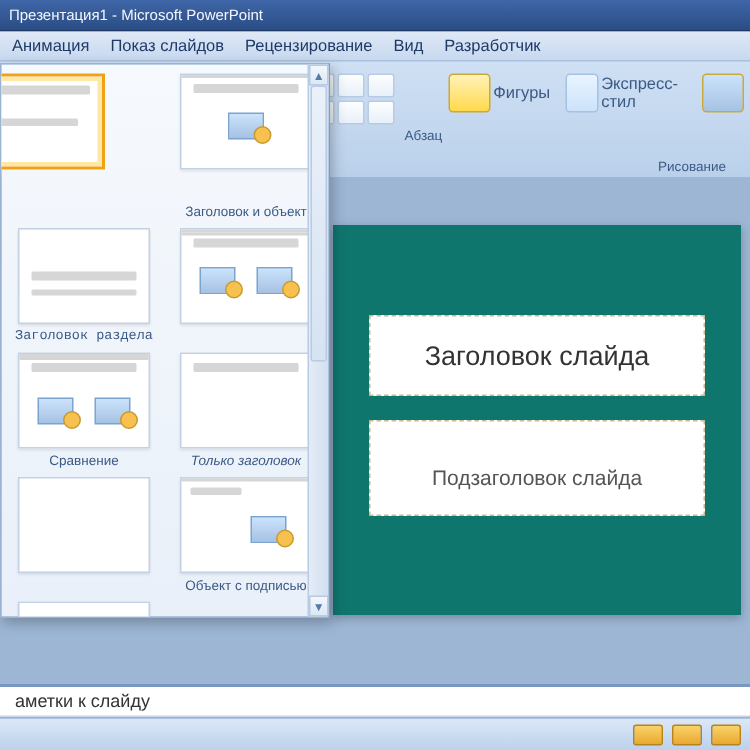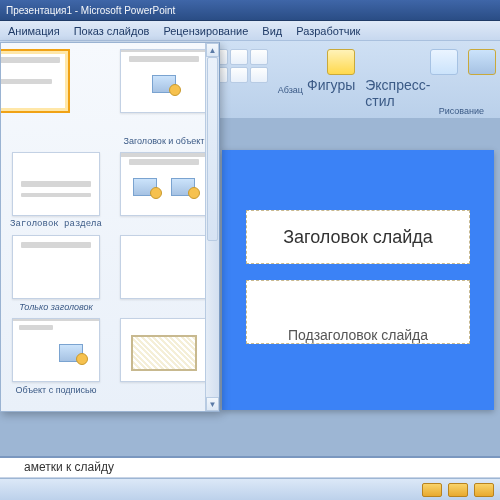--- a/index.html
+++ b/index.html
@@ -8,35 +8,35 @@
 .titlebar .tlabel { opacity: .95; }
 .menubar { height: 20px; background: linear-gradient(#dfe9f7,#c7d8ef); display: flex; align-items: center; gap: 14px; padding: 0 8px; font-size: 11px; color: #1f3a66; border-bottom: 1px solid #a9c0de; }
 .menubar span { cursor: default; }
 .ribbon { height: 78px; background: linear-gradient(#cfe0f4,#bad0ea); border-bottom: 1px solid #9db6d4; display: flex; gap: 4px; padding: 4px 4px 0 4px; position: relative; }
 .paragraph-group { flex: 1; max-width: 200px; }
 .para-rows { display: flex; flex-direction: column; gap: 2px; align-items: center; padding-top: 4px; }
 .btnrow { display: flex; gap: 2px; }
 .minibtn { width: 18px; height: 16px; background: linear-gradient(#fdfefe,#e8f0fa); border: 1px solid #b7cbe4; border-radius: 2px; }
 .group-label { font-size: 9px; color: #3b5a86; text-align: right; margin-top: 2px; }
 .drawing-group { flex: 1; display: flex; gap: 10px; align-items: flex-start; padding-top: 4px; }
-.big-icon { display: flex; flex-direction: column; align-items: flex-end; font-size: 14px; color: #3b5a86; gap: 2px; }
+.big-icon { display: flex; flex-direction: row; align-items: center; font-size: 11px; color: #3b5a86; gap: 2px; }
 .big-icon .ic { width: 28px; height: 26px; background: linear-gradient(#fff2b8,#ffd94d); border: 1px solid #c9a93a; border-radius: 3px; position: relative; }
 .ic.arrange { background: linear-gradient(#fff,#e8f0fa); border-color: #b7cbe4; }
 .ic.arrange::before, .ic.arrange::after { content: ""; position: absolute; width: 12px; height: 12px; border-radius: 2px; }
 .ic.arrange::before { background: #f6c14e; left: 3px; top: 3px; }
 .ic.arrange::after { background: #6aa5e8; left: 11px; top: 9px; }
 .ic.styles { background: linear-gradient(#eaf4ff,#cbe3fb); border-color: #a6c2e3; }
 .ic.fill { background: linear-gradient(#cbe3fb,#a6c2e3); }
 .workspace { position: absolute; top: 120px; left: 0; right: 0; bottom: 44px; background: #9db6d4; }
 .slide-area { position: absolute; left: 222px; top: 10px; right: 6px; bottom: 10px; }
-.slide { position: absolute; left: 0; top: 20px; right: 0; height: 260px; background: #3b82f6; box-shadow: 0 2px 6px rgba(0,0,0,.25); }
+.slide { position: absolute; left: 0; top: 20px; right: 0; height: 260px; background: #0f766e; box-shadow: 0 2px 6px rgba(0,0,0,.25); }
 .slide .ph { position: absolute; left: 24px; right: 24px; border: 1px dashed #c8b98f; background: #fff; }
 .ph.title { top: 60px; height: 54px; display: flex; align-items: center; justify-content: center; font-size: 18px; color: #333; }
-.ph.sub { top: 130px; height: 64px; display: flex; align-items: flex-end; justify-content: center; padding-top: 12px; font-size: 14px; color: #555; }
-.notes { position: absolute; left: 0; right: 0; bottom: 22px; height: 22px; background: #fff; border-top: 2px solid #7a97bf; border-bottom: 1px solid #c8d4e6; font-size: 12px; color: #333; padding: 2px 24px; }
+.ph.sub { top: 130px; height: 64px; display: flex; align-items: center; justify-content: center; padding-top: 12px; font-size: 14px; color: #555; }
+.notes { position: absolute; left: 0; right: 0; bottom: 22px; height: 22px; background: #fff; border-top: 2px solid #7a97bf; border-bottom: 1px solid #c8d4e6; font-size: 12px; color: #333; padding: 2px 10px; }
 .statusbar { position: absolute; left: 0; right: 0; bottom: 0; height: 22px; background: linear-gradient(#dce8f7,#bcd1eb); border-top: 1px solid #9db6d4; display: flex; align-items: center; justify-content: flex-end; padding: 0 6px; gap: 6px; }
 .sb-btn { width: 20px; height: 14px; background: linear-gradient(#f9d36a,#e8a92e); border: 1px solid #b8831f; border-radius: 2px; }
 .layout-flyout { position: absolute; left: 0; top: 42px; width: 220px; height: 370px; background: linear-gradient(#f6f9fd,#e9f0f9); border: 1px solid #9ab3d2; border-right: 1px solid #7d9cc2; box-shadow: 2px 3px 8px rgba(0,0,0,.25); z-index: 50; overflow: hidden; }
 .layout-scroll { position: absolute; right: 0; top: 0; bottom: 0; width: 14px; background: linear-gradient(90deg,#e4ecf6,#d2dff0); border-left: 1px solid #b8cbe2; }
 .scroll-arrow { height: 14px; background: linear-gradient(#f2f7fc,#dde8f5); border: 1px solid #b8cbe2; margin: 0; display:flex; align-items:center; justify-content:center; font-size:8px; color:#5a7aa6; }
 .scroll-thumb { position: absolute; left: 1px; right: 1px; top: 14px; height: 184px; background: linear-gradient(#eaf1fa,#d6e3f3); border: 1px solid #b8cbe2; border-radius: 2px; }
 .layout-grid { padding: 6px 4px; display: grid; grid-template-columns: 1fr 1fr; gap: 6px 6px; align-content: start; }
 .layout-item { display: flex; flex-direction: column; align-items: center; gap: 3px; font-size: 9px; color: #3b5a86; text-align: center; }
 .thumb { width: 88px; height: 64px; background: #fff; border: 1px solid #c3d1e4; box-shadow: 0 1px 2px rgba(0,0,0,.1); position: relative; }
 .layout-item.selected .thumb { border: 2px solid #f0a215; box-shadow: 0 0 0 3px #ffe7a8 inset; }
@@ -135,20 +135,30 @@
           <div class="th-half l"></div>
           <div class="th-half r"></div>
           <div class="obj-ic" style="left:28%;"></div>
           <div class="obj-ic" style="left:72%;"></div>
         </div>
         <div style="min-height: 10px;"></div>
       </div>
       <div class="layout-item">
         <div class="thumb">
           <div class="th-line th-title"></div>
+          <div class="th-half l"></div>
+          <div class="th-half r"></div>
+          <div class="obj-ic" style="left:28%;top:62%;"></div>
+          <div class="obj-ic" style="left:72%;top:62%;"></div>
+        </div>
+        <div style="min-height: 10px;">Сравнение</div>
+      </div>
+      <div class="layout-item">
+        <div class="thumb">
+          <div class="th-line th-title"></div>
         </div>
         <div style="min-height: 10px; font-style: italic;">Только заголовок</div>
       </div>
       <div class="layout-item">
         <div class="thumb"></div>
         <div style="min-height: 10px;"></div>
       </div>
       <div class="layout-item">
         <div class="thumb">
           <div class="th-line" style="left:6px;top:6px;width:34px;height:5px;"></div>

